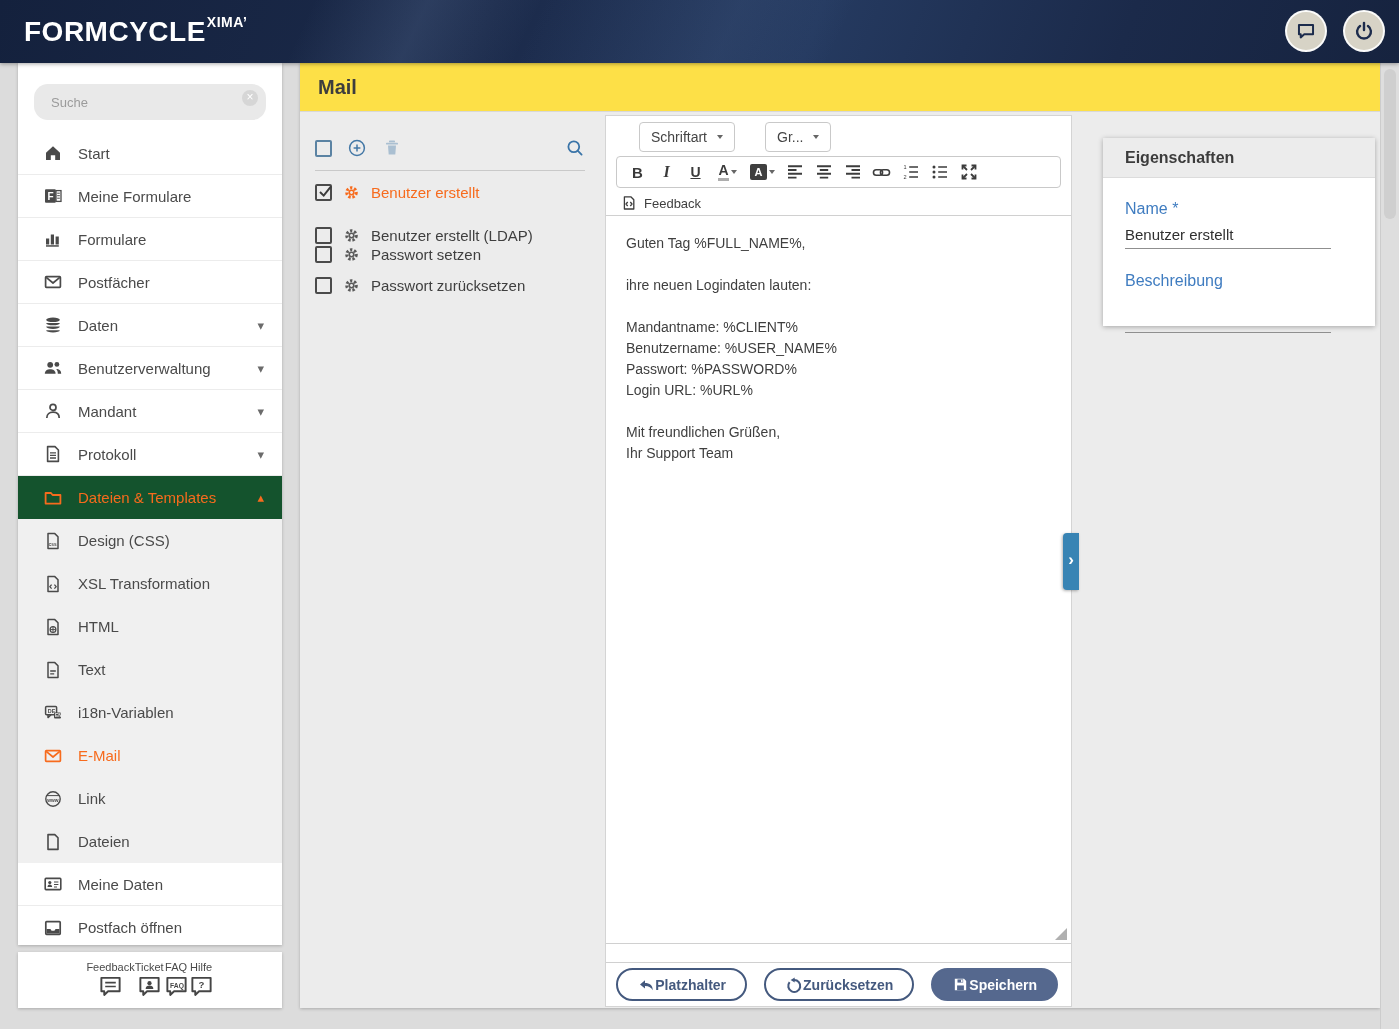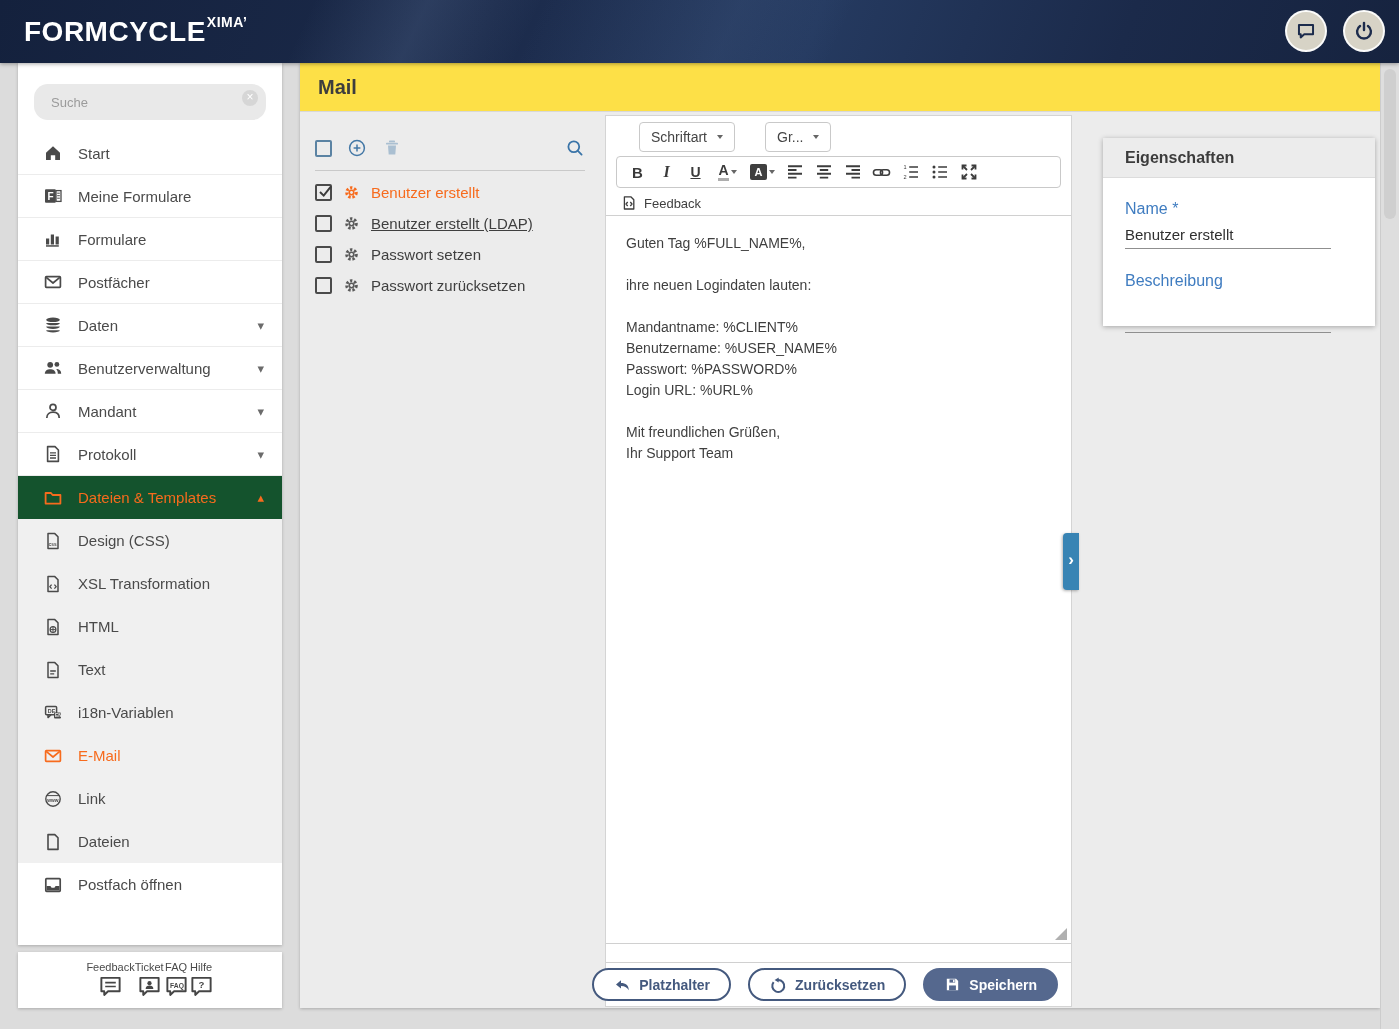--- a/index.html
+++ b/index.html
@@ -79,21 +79,21 @@
     display:flex; align-items:center; justify-content:center; }
   .ed-srcrow { height:25px; display:flex; align-items:center; gap:7px; padding:0 15px; margin-top:3px;
     border-bottom:1px solid #d0d0d0; font-size:13px; color:#3f3f3f; cursor:pointer; }
   .ed-body { position:absolute; left:0; top:96px; width:465px; height:732px; border-bottom:1px solid #d0d0d0;
     padding:21px 20px; font-size:14px; line-height:21px; color:#3f3f3f; white-space:pre-line; overflow:hidden; cursor:text; }
   .ed-resize { position:absolute; right:4px; top:812px; width:0; height:0;
     border-left:12px solid transparent; border-bottom:12px solid #b0b0b0; cursor:nwse-resize; }
   .ed-footer { position:absolute; left:0; right:0; top:846px; bottom:0; border-top:1px solid #d0d0d0;
     display:flex; align-items:center; justify-content:flex-end; gap:17px; padding-right:13px; background:#fff; }
   .pill { height:33px; border-radius:17px; border:2px solid #44597e; background:#fff; color:#44597e;
-    font-size:14px; font-weight:bold; font-family:"Liberation Sans",sans-serif; display:flex; align-items:center; gap:8px; padding:0 19px; cursor:pointer; }
+    font-size:14px; font-weight:bold; font-family:"Liberation Sans",sans-serif; display:flex; align-items:center; padding:0 19px; cursor:pointer; }
   .pill.primary { background:#55688e; border-color:#55688e; color:#fff; }
 
   
   .handle { position:absolute; left:763px; top:421px; width:16px; height:57px; background:#3884b4; border-radius:4px 0 0 4px;
     box-shadow:-1px 1px 3px rgba(0,0,0,.3); color:#fff; display:flex; align-items:center; justify-content:center;
     font-size:17px; font-weight:bold; cursor:pointer; z-index:3; padding-bottom:3px; }
 
   
   .props { position:absolute; left:803px; top:26px; width:272px; height:188px; background:#fff; box-shadow:0 1px 5px rgba(0,0,0,.3); }
   .props-header { height:40px; background:#ececec; border-bottom:1px solid #dcdcdc; display:flex; align-items:center;
@@ -304,20 +304,31 @@
       <span>Link</span>
     </div>
     <div class="nav-item sub">
       <span class="nicon">
           <svg width="20" height="20" viewBox="0 0 20 20" fill="none" stroke="currentColor" stroke-width="1.6" stroke-linejoin="round">
             <path d="M5 2.6 H11.8 L15 5.8 V17.4 H5 Z"></path>
           </svg>
         </span>
       <span>Dateien</span>
     </div>
+    <div class="nav-item bline">
+      <span class="nicon">
+          <svg width="20" height="20" viewBox="0 0 20 20" fill="none" stroke="currentColor" stroke-width="1.6">
+            <rect x="2.2" y="4.4" width="15.6" height="11.2" rx="0.8"></rect>
+            <circle cx="6.8" cy="8.6" r="1.6" fill="currentColor" stroke="none"></circle>
+            <path d="M4.5 12.9 c0-1.7 1.1-2.5 2.3-2.5 s2.3 .8 2.3 2.5 z" fill="currentColor" stroke="none"></path>
+            <path d="M11 8 h4.4 M11 10.5 h4.4 M11 13 h3" stroke-width="1.2"></path>
+          </svg>
+        </span>
+      <span>Meine Daten</span>
+    </div>
     <div class="nav-item">
       <span class="nicon">
           <svg width="20" height="20" viewBox="0 0 20 20" fill="none" stroke="currentColor" stroke-width="1.7" stroke-linejoin="round">
             <rect x="2.8" y="3.6" width="14.4" height="12.8" rx="0.8"></rect>
             <path d="M3.6 10.9 H7.4 L8.6 12.7 H11.4 L12.6 10.9 H16.4 V15.6 H3.6 Z" fill="currentColor" stroke="none"></path>
           </svg>
         </span>
       <span>Postfach öffnen</span>
     </div>
   </div>
@@ -400,21 +411,21 @@
           </span>
         <span class="gear">
             <svg width="17" height="17" viewBox="0 0 20 20">
               <circle cx="10" cy="10" r="5.6" fill="none" stroke="currentColor" stroke-width="3.6" stroke-dasharray="2.7 2.1"></circle>
               <circle cx="10" cy="10" r="3.6" fill="currentColor"></circle>
               <circle cx="10" cy="10" r="1.7" fill="#ececec"></circle>
             </svg>
           </span>
         <span>Benutzer erstellt</span>
       </div>
-      <div class="mail-item" style="top:96px;text-decoration:underline;">
+      <div class="mail-item" style="top:108px;">
         <span class="cbx dark"></span>
         <span class="gear">
             <svg width="17" height="17" viewBox="0 0 20 20">
               <circle cx="10" cy="10" r="5.6" fill="none" stroke="currentColor" stroke-width="3.6" stroke-dasharray="2.7 2.1"></circle>
               <circle cx="10" cy="10" r="3.6" fill="currentColor"></circle>
               <circle cx="10" cy="10" r="1.7" fill="#ececec"></circle>
             </svg>
           </span>
         <span>Benutzer erstellt (LDAP)</span>
       </div>

